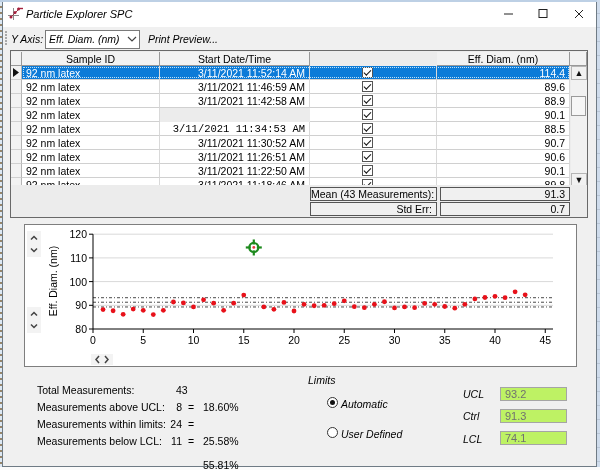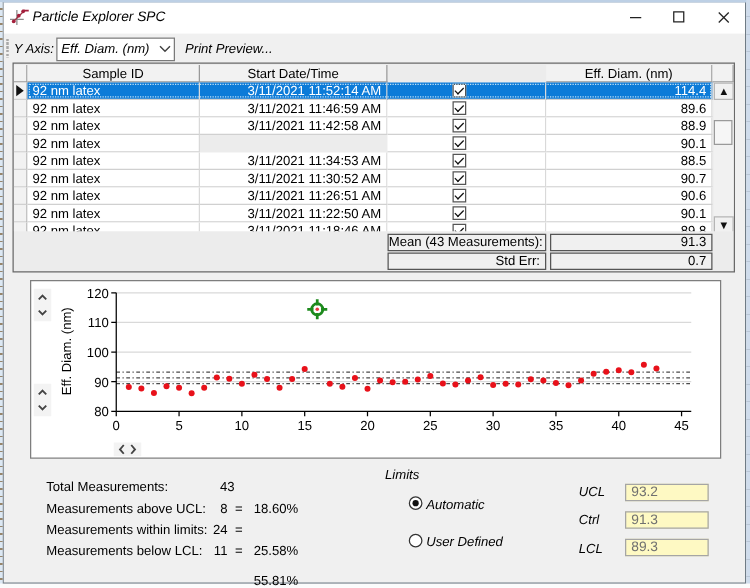--- a/index.html
+++ b/index.html
@@ -46,21 +46,21 @@
 .statbox { background:#f0f0f0; border:1px solid #555; font-size:10.5px;
   line-height:12px; color:#000; white-space:nowrap; }
 
 .sbbtn { left:571px; width:16px; height:14px; background:#f1f1f1;
   border:1px solid #b5b5b5; font-size:9px; color:#111; text-align:center;
   line-height:13px; }
 
 #chart { left:24px; top:224px; width:553px; height:143px; background:#fff;
   border:1px solid #7e7e7e; }
 
-.field { width:67px; height:14px; background:#fef9c3; border:1px solid #a5a5a5;
+.field { width:67px; height:14px; background:#bef264; border:1px solid #a5a5a5;
   font-size:11px; line-height:12px; color:#707070; padding-left:4px; }
 .radio { width:11px; height:11px; border:1px solid #333; border-radius:50%;
   background:#fff; }
 .radio.on:after { content:""; position:absolute; left:2px; top:2px; width:5px;
   height:5px; border-radius:50%; background:#111; }
 #bg-bottom { left:0; top:467px; width:600px; height:3px; background:#fbfbfb; }
 </style>
 </head>
 <body>
 <div id="stage">
@@ -131,21 +131,21 @@
       </div>
       <div class="abs rowcell cellpadR" style="left:426px; top:42px; width:133px;">88.9</div>
       <div class="abs rowcell selcol" style="left:0; top:56px; width:11px;"></div>
       <div class="abs rowcell cellpadL" style="left:11px; top:56px; width:138px;">92 nm latex</div>
       <div class="abs rowcell" style="left:299px; top:56px; width:127px;">
         <span class="chk" style="left:52px; top:1px;"></span>
       </div>
       <div class="abs rowcell cellpadR" style="left:426px; top:56px; width:133px;">90.1</div>
       <div class="abs rowcell selcol" style="left:0; top:70px; width:11px;"></div>
       <div class="abs rowcell cellpadL" style="left:11px; top:70px; width:138px;">92 nm latex</div>
-      <div class="abs rowcell cellpadR" style="left:149px; top:70px; width:150px;">3/11/2021 11:34:53 AM</div>
+      <div class="abs rowcell cellpadR" style="left:149px; top:70px; width:150px;font-family:Liberation Mono, monospace;">3/11/2021 11:34:53 AM</div>
       <div class="abs rowcell" style="left:299px; top:70px; width:127px;">
         <span class="chk" style="left:52px; top:1px;"></span>
       </div>
       <div class="abs rowcell cellpadR" style="left:426px; top:70px; width:133px;">88.5</div>
       <div class="abs rowcell selcol" style="left:0; top:84px; width:11px;"></div>
       <div class="abs rowcell cellpadL" style="left:11px; top:84px; width:138px;">92 nm latex</div>
       <div class="abs rowcell cellpadR" style="left:149px; top:84px; width:150px;">3/11/2021 11:30:52 AM</div>
       <div class="abs rowcell" style="left:299px; top:84px; width:127px;">
         <span class="chk" style="left:52px; top:1px;"></span>
       </div>
@@ -305,14 +305,14 @@
   <div class="abs radio on" style="left:327px; top:397px;"></div>
   <div class="abs lbl" style="left:341px; top:398px;">Automatic</div>
   <div class="abs radio" style="left:327px; top:427px;"></div>
   <div class="abs lbl" style="left:341px; top:428px;">User Defined</div>
 
   <div class="abs lbl" style="left:463px; top:388px;">UCL</div>
   <div class="abs field" style="left:500px; top:387px;">93.2</div>
   <div class="abs lbl" style="left:463px; top:410px;">Ctrl</div>
   <div class="abs field" style="left:500px; top:409px;">91.3</div>
   <div class="abs lbl" style="left:463px; top:433px;">LCL</div>
-  <div class="abs field" style="left:500px; top:431px;">89.3</div>
+  <div class="abs field" style="left:500px; top:431px;">74.1</div>
 </div>
 
 </body></html>

